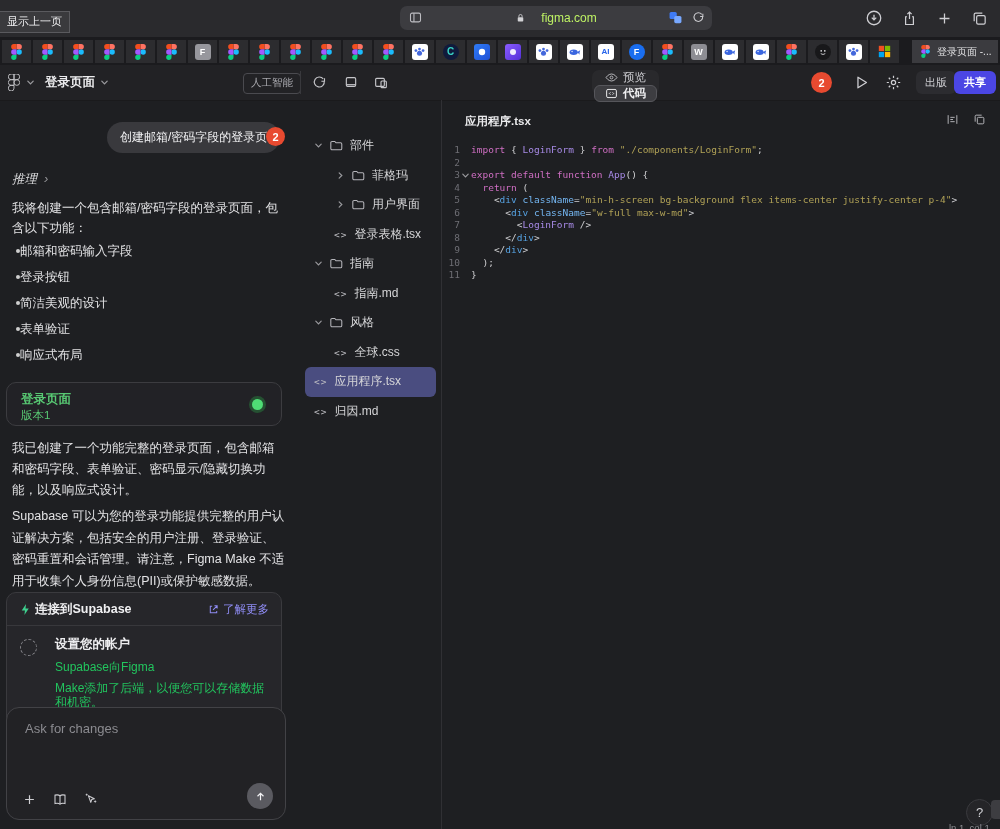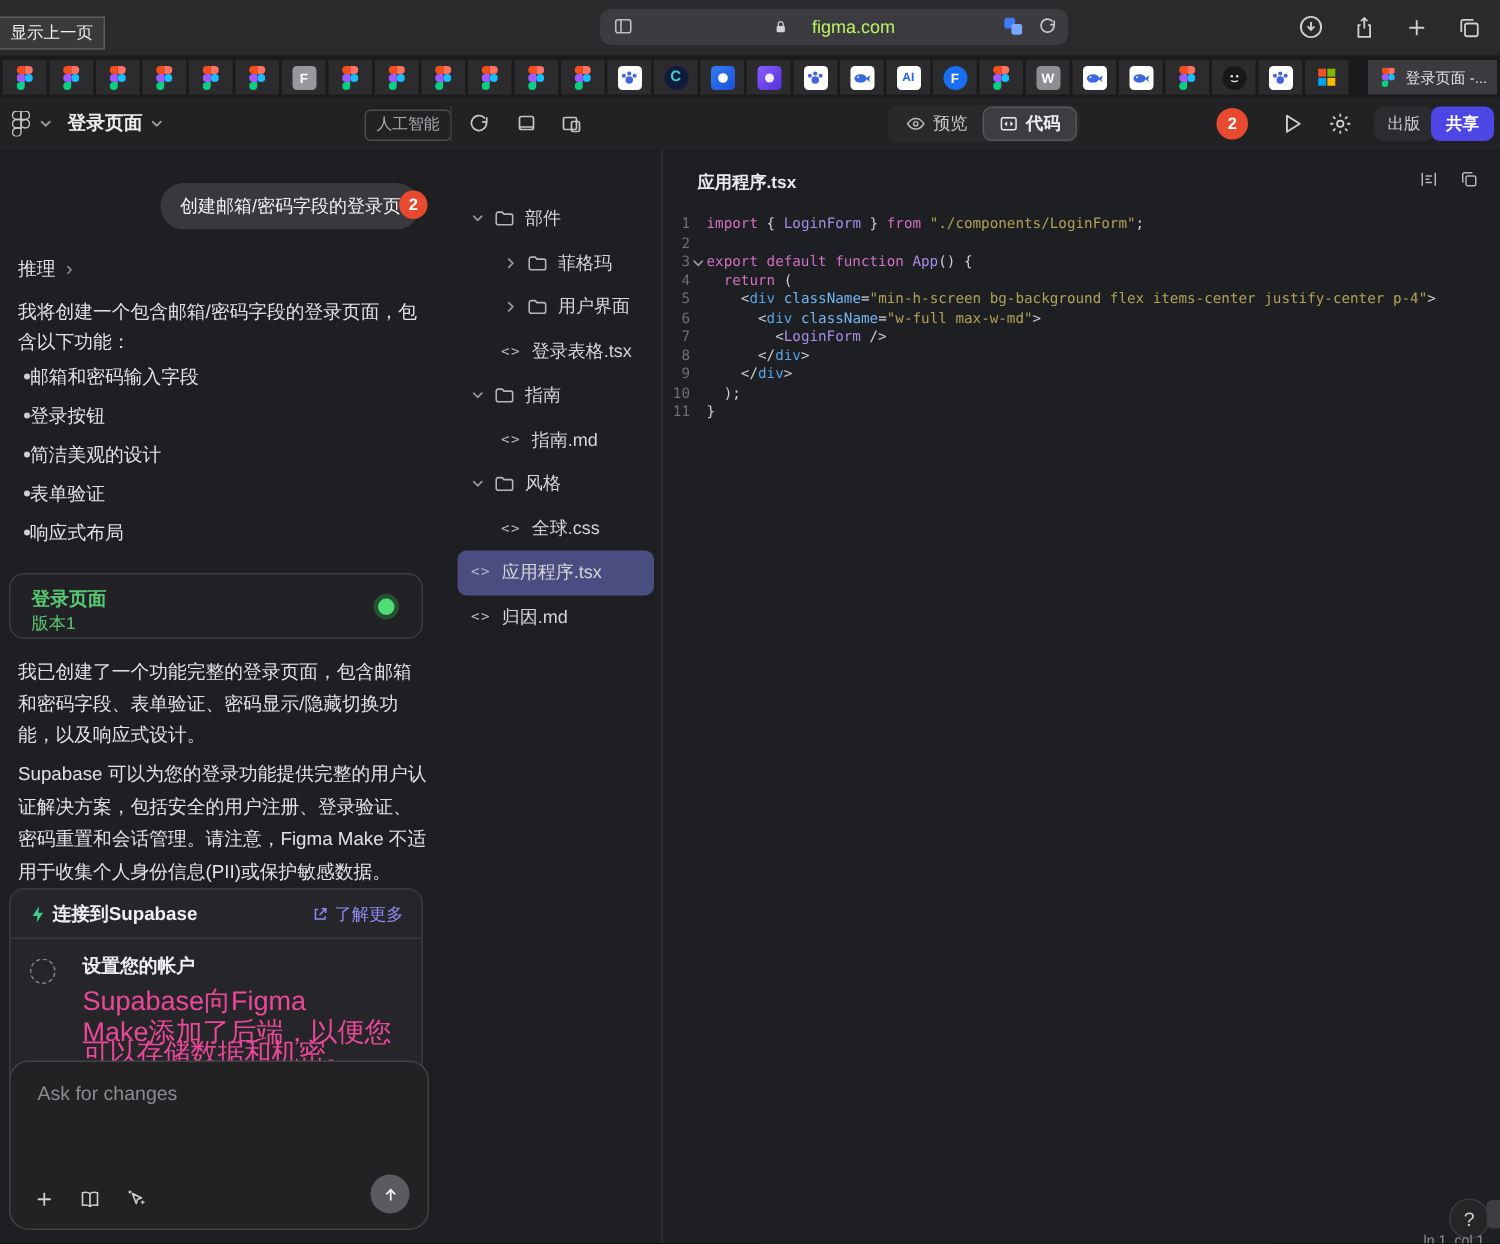--- a/index.html
+++ b/index.html
@@ -40,57 +40,57 @@
   .active-tab-label{font-size:10px;color:#e2e2e4;white-space:nowrap;}
 
   
   .app-toolbar{position:absolute;top:65px;left:0;width:1000px;height:35px;background:#222225;border-bottom:1px solid #1a1a1c;}
   .tb-item{position:absolute;top:0;height:35px;display:flex;align-items:center;}
   .tb-divider{position:absolute;left:300px;top:6px;height:23px;width:1px;background:#39393d;}
   .tb-title{font-size:12.5px;font-weight:bold;color:#ececee;}
   .ai-badge{position:absolute;left:243px;top:8px;border:1px solid #4a4a4f;border-radius:4px;color:#ababb0;
     font-size:10.5px;padding:2px 7px 3px;}
   .toggle-wrap{position:absolute;left:592px;top:5px;height:25px;background:#29292c;border-radius:7px;
-    display:flex;align-items:center;padding:0 2px;}
+    display:flex;align-items:center;padding:0 2px;flex-direction:column;}
   .toggle-seg{display:flex;align-items:center;gap:5px;font-size:11.5px;color:#c9c9cd;padding:0 10px;height:21px;border-radius:6px;cursor:pointer;}
   .toggle-seg.active{background:#3d3d41;border:1px solid #56565b;color:#f0f0f2;font-weight:bold;}
   .red-badge{position:absolute;left:811px;top:7px;width:21px;height:21px;border-radius:50%;background:#e84a30;
     color:#fff;font-size:11px;font-weight:bold;display:flex;align-items:center;justify-content:center;cursor:pointer;}
   .btn-publish{position:absolute;left:916px;top:6px;height:23px;background:#2c2c30;border-radius:6px;color:#cfcfd3;
     font-size:11px;display:flex;align-items:center;padding:0 9px;cursor:pointer;}
   .btn-share{position:absolute;left:954px;top:6px;height:23px;background:#4b46e4;border-radius:6px;color:#fff;
     font-size:11px;font-weight:bold;display:flex;align-items:center;padding:0 10px;cursor:pointer;}
 
   
   .chat-panel{position:absolute;left:0;top:100px;width:300px;height:729px;font-size:12.5px;color:#e2e2e4;}
   .user-bubble{position:absolute;left:107px;top:22px;background:#39393d;border-radius:16px;padding:7px 13px;
     font-size:12px;color:#f2f2f4;white-space:nowrap;}
   .bubble-badge{position:absolute;left:266px;top:27px;width:19px;height:19px;border-radius:50%;background:#e84a30;
     color:#fff;font-size:11px;font-weight:bold;display:flex;align-items:center;justify-content:center;}
-  .reasoning{position:absolute;left:12px;top:71px;display:flex;align-items:flex-start;gap:7px;color:#dedee0;cursor:pointer;}
+  .reasoning{position:absolute;left:12px;top:71px;display:flex;align-items:flex-start;gap:7px;color:#dedee0;cursor:pointer;font-style:italic;}
   .reasoning .chev{color:#98989c;font-size:13px}
   .chat-p{position:absolute;left:12px;width:274px;line-height:20px;}
   .feature-list{position:absolute;left:14px;top:138px;margin:0;padding:0;list-style:none;}
   .feature-list li{height:26px;display:flex;align-items:center;}
   .feature-list .dot{width:4px;height:4px;border-radius:50%;background:#cfcfcf;flex:none;margin-left:2px;}
   .version-card{position:absolute;left:6px;top:282px;width:274px;height:42px;border:1px solid #3c3c40;border-radius:10px;
     background:#222226;cursor:pointer;}
   .vc-title{position:absolute;left:14px;top:8px;font-size:12.5px;font-weight:bold;color:#58c973;}
   .vc-ver{position:absolute;left:14px;top:25px;font-size:11.5px;color:#58c973;}
   .vc-dot{position:absolute;right:18px;top:16px;width:11px;height:11px;border-radius:50%;background:#4fdd75;
     box-shadow:0 0 0 3px rgba(40,120,60,.55);}
   .supabase-card{position:absolute;left:6px;top:492px;width:274px;border:1px solid #3a3a3e;border-radius:10px;background:#26262a;overflow:hidden;}
   .sc-header{display:flex;align-items:center;height:32px;padding:0 12px;gap:3px;}
   .sc-title{font-size:12.5px;font-weight:bold;color:#f0f0f2;flex:1;}
   .sc-link{display:flex;align-items:center;gap:4px;color:#8f8cf4;font-size:11.5px;cursor:pointer;}
   .sc-divider{height:1px;background:#38383c;}
   .sc-body{padding:10px 12px 12px;position:relative;}
   .dashed-circle{position:absolute;left:13px;top:13px;width:15px;height:15px;border:1.5px dashed #85858a;border-radius:50%;}
   .sc-step-title{margin-left:36px;font-size:12.5px;font-weight:bold;color:#ededef;}
-  .sc-step-line{margin-left:36px;margin-top:7px;font-size:18px;color:#ec4899;line-height:14px;}
+  .sc-step-line{margin-left:36px;margin-top:7px;font-size:12px;color:#22c55e;line-height:14px;}
   .sc-partial-btn{margin-left:36px;margin-top:10px;width:62px;height:16px;border-radius:5px;background:#4b46e4;opacity:.8;filter:blur(1px);}
   .chat-input{position:absolute;left:6px;top:607px;width:280px;height:113px;border:1px solid #424246;border-radius:13px;
     background:#222225;box-sizing:border-box;z-index:5;}
   .ci-placeholder{position:absolute;left:18px;top:13px;font-size:13px;color:#8b8b90;}
   .ci-icons{position:absolute;left:15px;bottom:12px;display:flex;gap:15px;align-items:center;}
   .ci-send{position:absolute;right:12px;bottom:10px;width:26px;height:26px;border-radius:50%;background:#5a5a60;
     display:flex;align-items:center;justify-content:center;cursor:pointer;}
 
   
   .tree-panel{position:absolute;left:300px;top:100px;width:141px;height:729px;}

